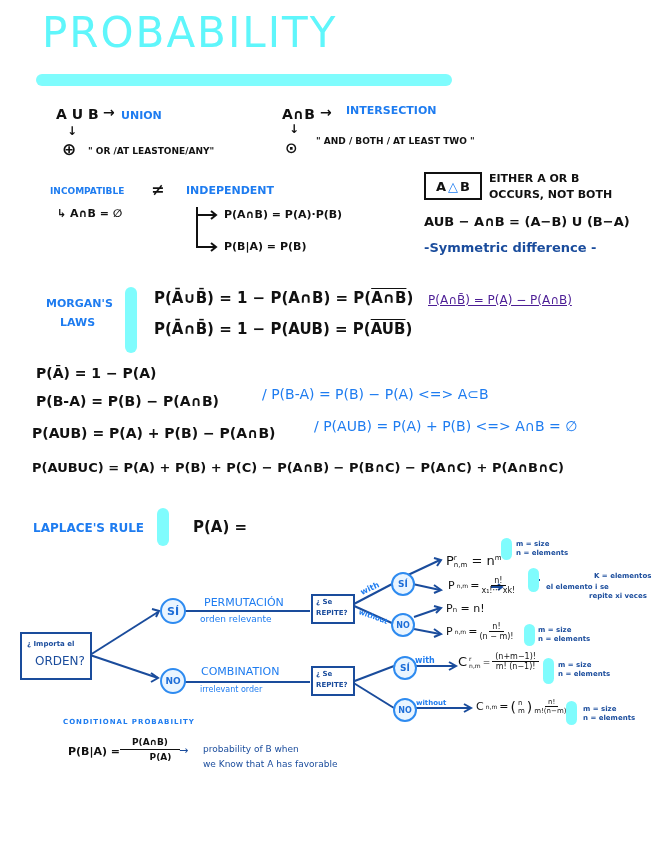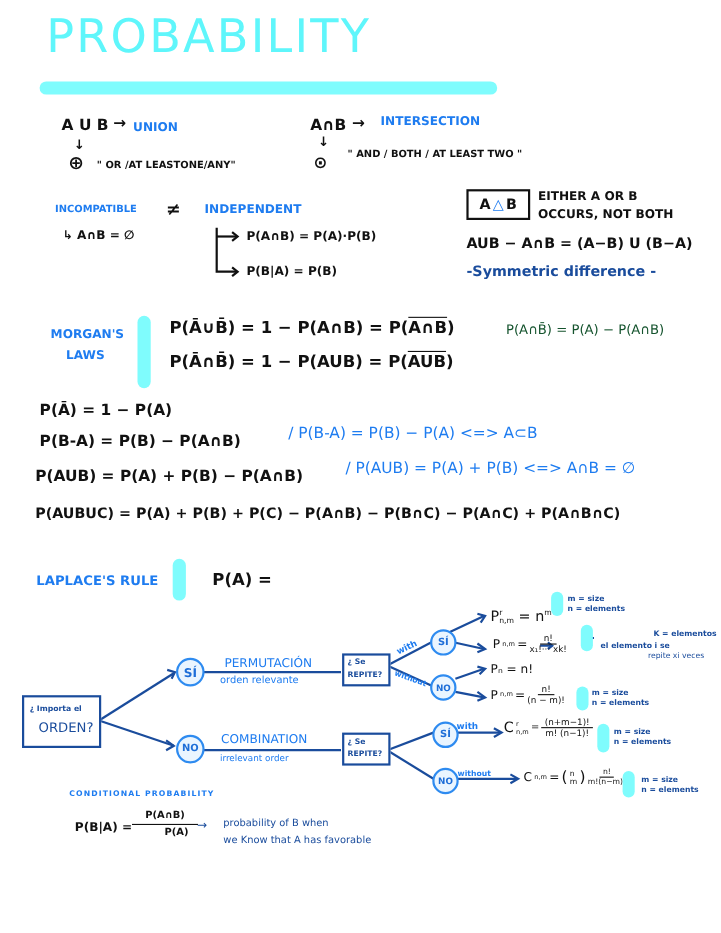--- a/index.html
+++ b/index.html
@@ -76,21 +76,21 @@
 
 <div class="abs blue s10" style="left:46px;top:297px;">MORGAN'S</div>
 <div class="abs blue s10" style="left:60px;top:316px;">LAWS</div>
 <div class="pill" style="left:125px;top:287px;width:12px;height:66px;"></div>
 <div class="abs blk s15" style="left:154px;top:289px;">
   <span>P(Ā∪B̄) = 1 − P(A∩B) = P(</span><span class="overline">A∩B</span><span>)</span>
 </div>
 <div class="abs blk s15" style="left:154px;top:320px;">
   <span>P(Ā∩B̄) = 1 − P(AUB) = P(</span><span class="overline">AUB</span><span>)</span>
 </div>
-<div class="abs s12" style="left:460px;top:293px;color:#14532d;">P(A∩B̄) = P(A) − P(A∩B)</div>
+<div class="abs s12" style="left:428px;top:293px;color:#4c1d95;text-decoration:underline;">P(A∩B̄) = P(A) − P(A∩B)</div>
 
 <div class="abs blk s14" style="left:36px;top:365px;">P(Ā) = 1 −  P(A)</div>
 <div class="abs blk s14" style="left:36px;top:393px;">P(B-A) = P(B) − P(A∩B)</div>
 <div class="abs blue s14" style="left:262px;top:386px;font-weight:normal;">/ P(B-A) = P(B) − P(A) &lt;=&gt; A⊂B</div>
 <div class="abs blk s14" style="left:32px;top:425px;">P(AUB) = P(A) + P(B) − P(A∩B)</div>
 <div class="abs blue s14" style="left:314px;top:418px;font-weight:normal;">/ P(AUB) = P(A) + P(B) &lt;=&gt; A∩B = ∅</div>
 <div class="abs blk s13" style="left:32px;top:460px;">P(AUBUC) =  P(A) + P(B) + P(C) − P(A∩B) − P(B∩C) − P(A∩C) + P(A∩B∩C)</div>
 
 <div class="abs blue s12" style="left:33px;top:521px;">LAPLACE'S RULE</div>
 <div class="pill" style="left:157px;top:508px;width:12px;height:38px;"></div>
@@ -177,21 +177,21 @@
     <sub style="font-size:6px;">n,m</sub>
     <span>=</span>
   <span class="frac s8">
       <span class="num">n!</span>
       <span>x₁!··· xk!</span>
     </span>
 </div>
 <div class="pill" style="left:528px;top:568px;width:11px;height:24px;"></div>
 <div class="abs navy s7" style="left:546px;top:572px;font-weight:bold;margin-left:48px;">K = elementos</div>
 <div class="abs navy s7" style="left:546px;top:583px;font-weight:bold;">el elemento i se</div>
-<div class="abs navy s7" style="left:546px;top:592px;font-weight:normal;padding-left:43px;">repite xi veces</div>
+<div class="abs navy s7" style="left:546px;top:592px;font-weight:bold;padding-left:43px;">repite xi veces</div>
 
 <div class="abs s11" style="left:446px;top:602px;color:#111;">Pₙ = n!</div>
 
 <div class="abs s11" style="left:446px;top:622px;color:#111;display:flex;align-items:center;gap:2px;">
   <span>P</span>
     <sub style="font-size:6px;">n,m</sub>
     <span>=</span>
   <span class="frac s8">
       <span class="num">n!</span>
       <span>(n − m)!</span>

